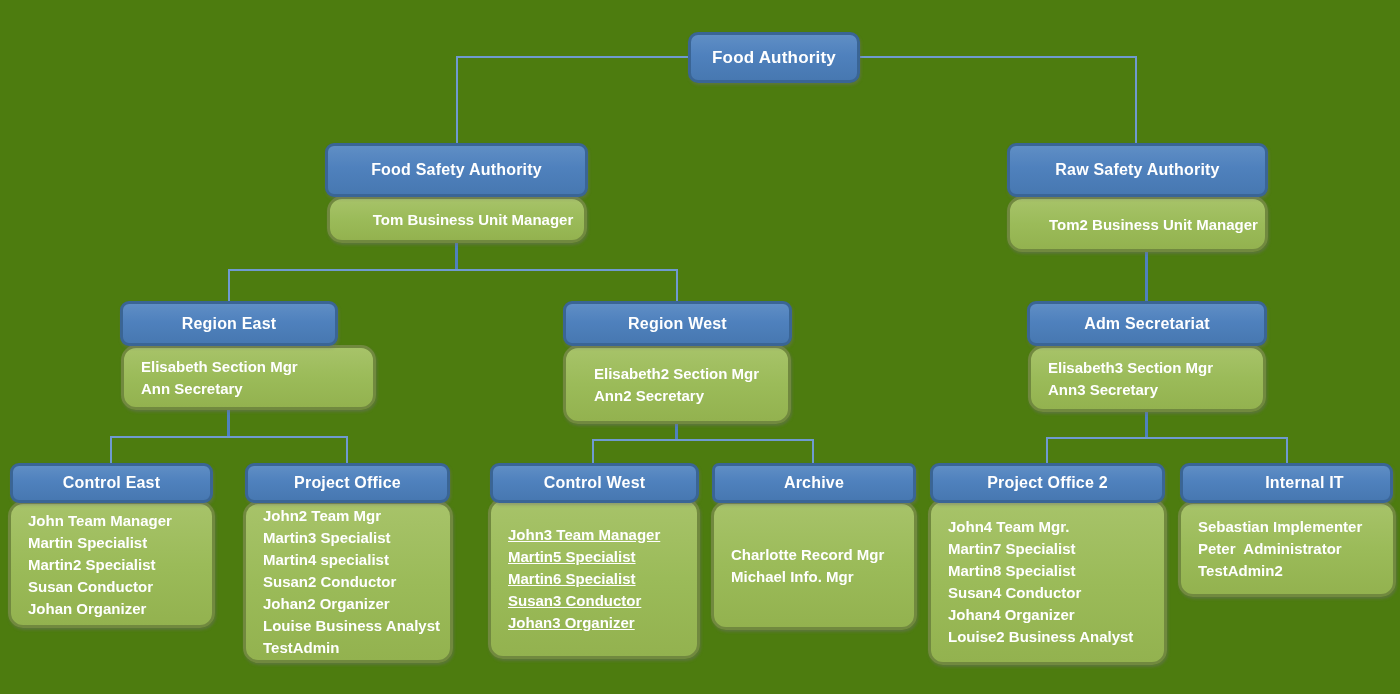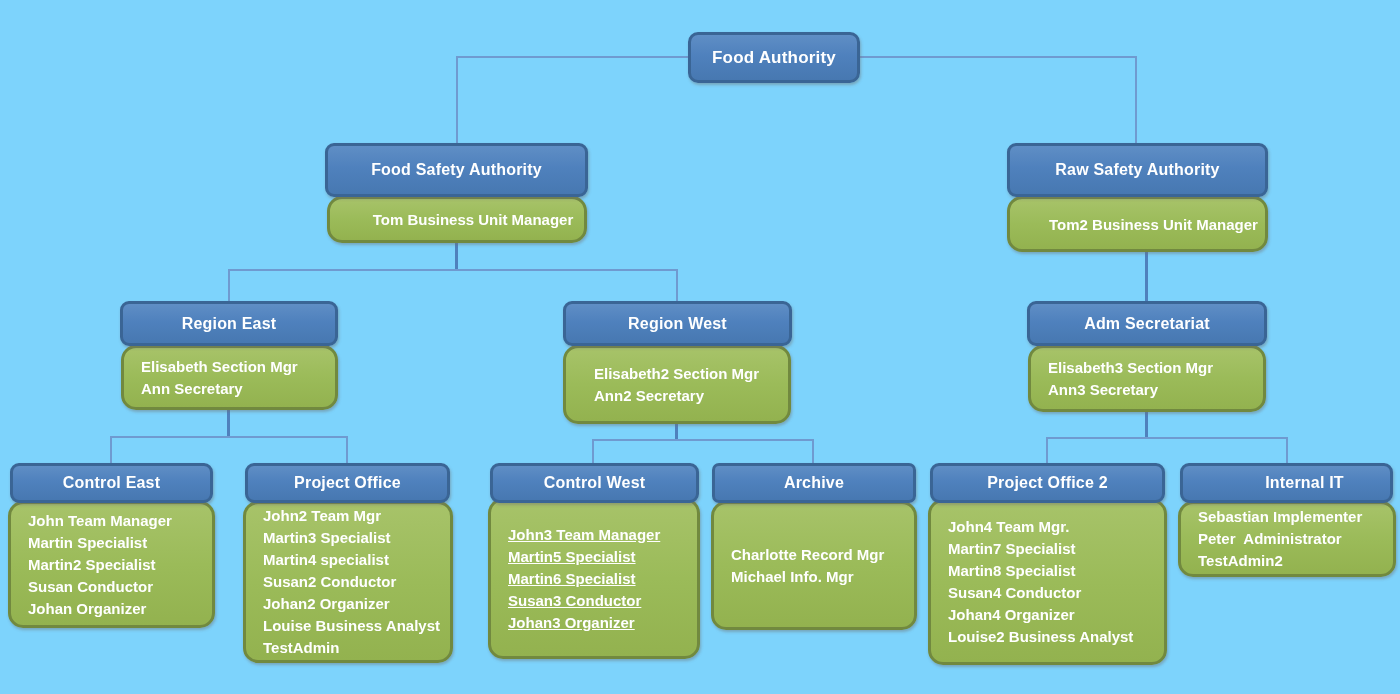--- a/index.html
+++ b/index.html
@@ -1,18 +1,18 @@
 <!DOCTYPE html>
 <html><head>
 <meta charset="utf-8">
 <style>
   * { margin:0; padding:0; box-sizing:border-box; }
   html,body { background:#ffffff; }
   body { font-family:"Liberation Sans", sans-serif; }
-  #stage { position:relative; width:1400px; height:694px; background:#7dd3fc; overflow:hidden; }
+  #stage { position:relative; width:1400px; height:694px; background:#4d7c0f; overflow:hidden; }
 
   .node {
     position:absolute;
     background:linear-gradient(180deg,#5f8ec5 0%, #4f81bd 45%, #4778b1 100%);
     border:3px solid #3a6595;
     border-radius:9px;
     color:#ffffff;
     font-weight:bold;
     display:flex; align-items:center; justify-content:center;
     text-align:center;
@@ -81,21 +81,21 @@
   <div class="staff center" style="left:327px; top:196px; width:260px; height:47px;">
     <span>Tom Business Unit Manager</span>
   </div>
   <div class="node" style="left:325px; top:143px; width:263px; height:54px;">Food Safety Authority</div>
 
   <div class="staff center" style="left:1007px; top:196px; width:261px; height:56px;">
     <span>Tom2 Business Unit Manager</span>
   </div>
   <div class="node" style="left:1007px; top:143px; width:261px; height:54px;">Raw Safety Authority</div>
 
-  <div class="staff left" style="left:121px; top:345px; width:217px; height:65px;">
+  <div class="staff left" style="left:121px; top:345px; width:255px; height:65px;">
       <div class="member-line">Elisabeth Section Mgr</div>
       <div class="member-line">Ann Secretary</div>
     </div>
   <div class="node" style="left:120px; top:301px; width:218px; height:45px;">Region East</div>
 
   <div class="staff left" style="left:563px; top:345px; width:228px; height:79px;padding-left:28px;">
       <div class="member-line">Elisabeth2 Section Mgr</div>
       <div class="member-line">Ann2 Secretary</div>
     </div>
   <div class="node" style="left:563px; top:301px; width:229px; height:45px;">Region West</div>
@@ -144,20 +144,20 @@
   <div class="staff left" style="left:928px; top:499px; width:239px; height:166px;">
       <div class="member-line">John4 Team Mgr.</div>
       <div class="member-line">Martin7 Specialist</div>
       <div class="member-line">Martin8 Specialist</div>
       <div class="member-line">Susan4 Conductor</div>
       <div class="member-line">Johan4 Organizer</div>
       <div class="member-line">Louise2 Business Analyst</div>
     </div>
   <div class="node" style="left:930px; top:463px; width:235px; height:40px;">Project Office 2</div>
 
-  <div class="staff left" style="left:1178px; top:501px; width:218px; height:76px;">
+  <div class="staff left" style="left:1178px; top:501px; width:218px; height:96px;">
       <div class="member-line">Sebastian Implementer</div>
       <div class="member-line">Peter  Administrator</div>
       <div class="member-line">TestAdmin2</div>
     </div>
   <div class="node" style="left:1180px; top:463px; width:213px; height:40px;padding-left:36px;">Internal IT</div>
 
 </div>
 
 </body></html>

